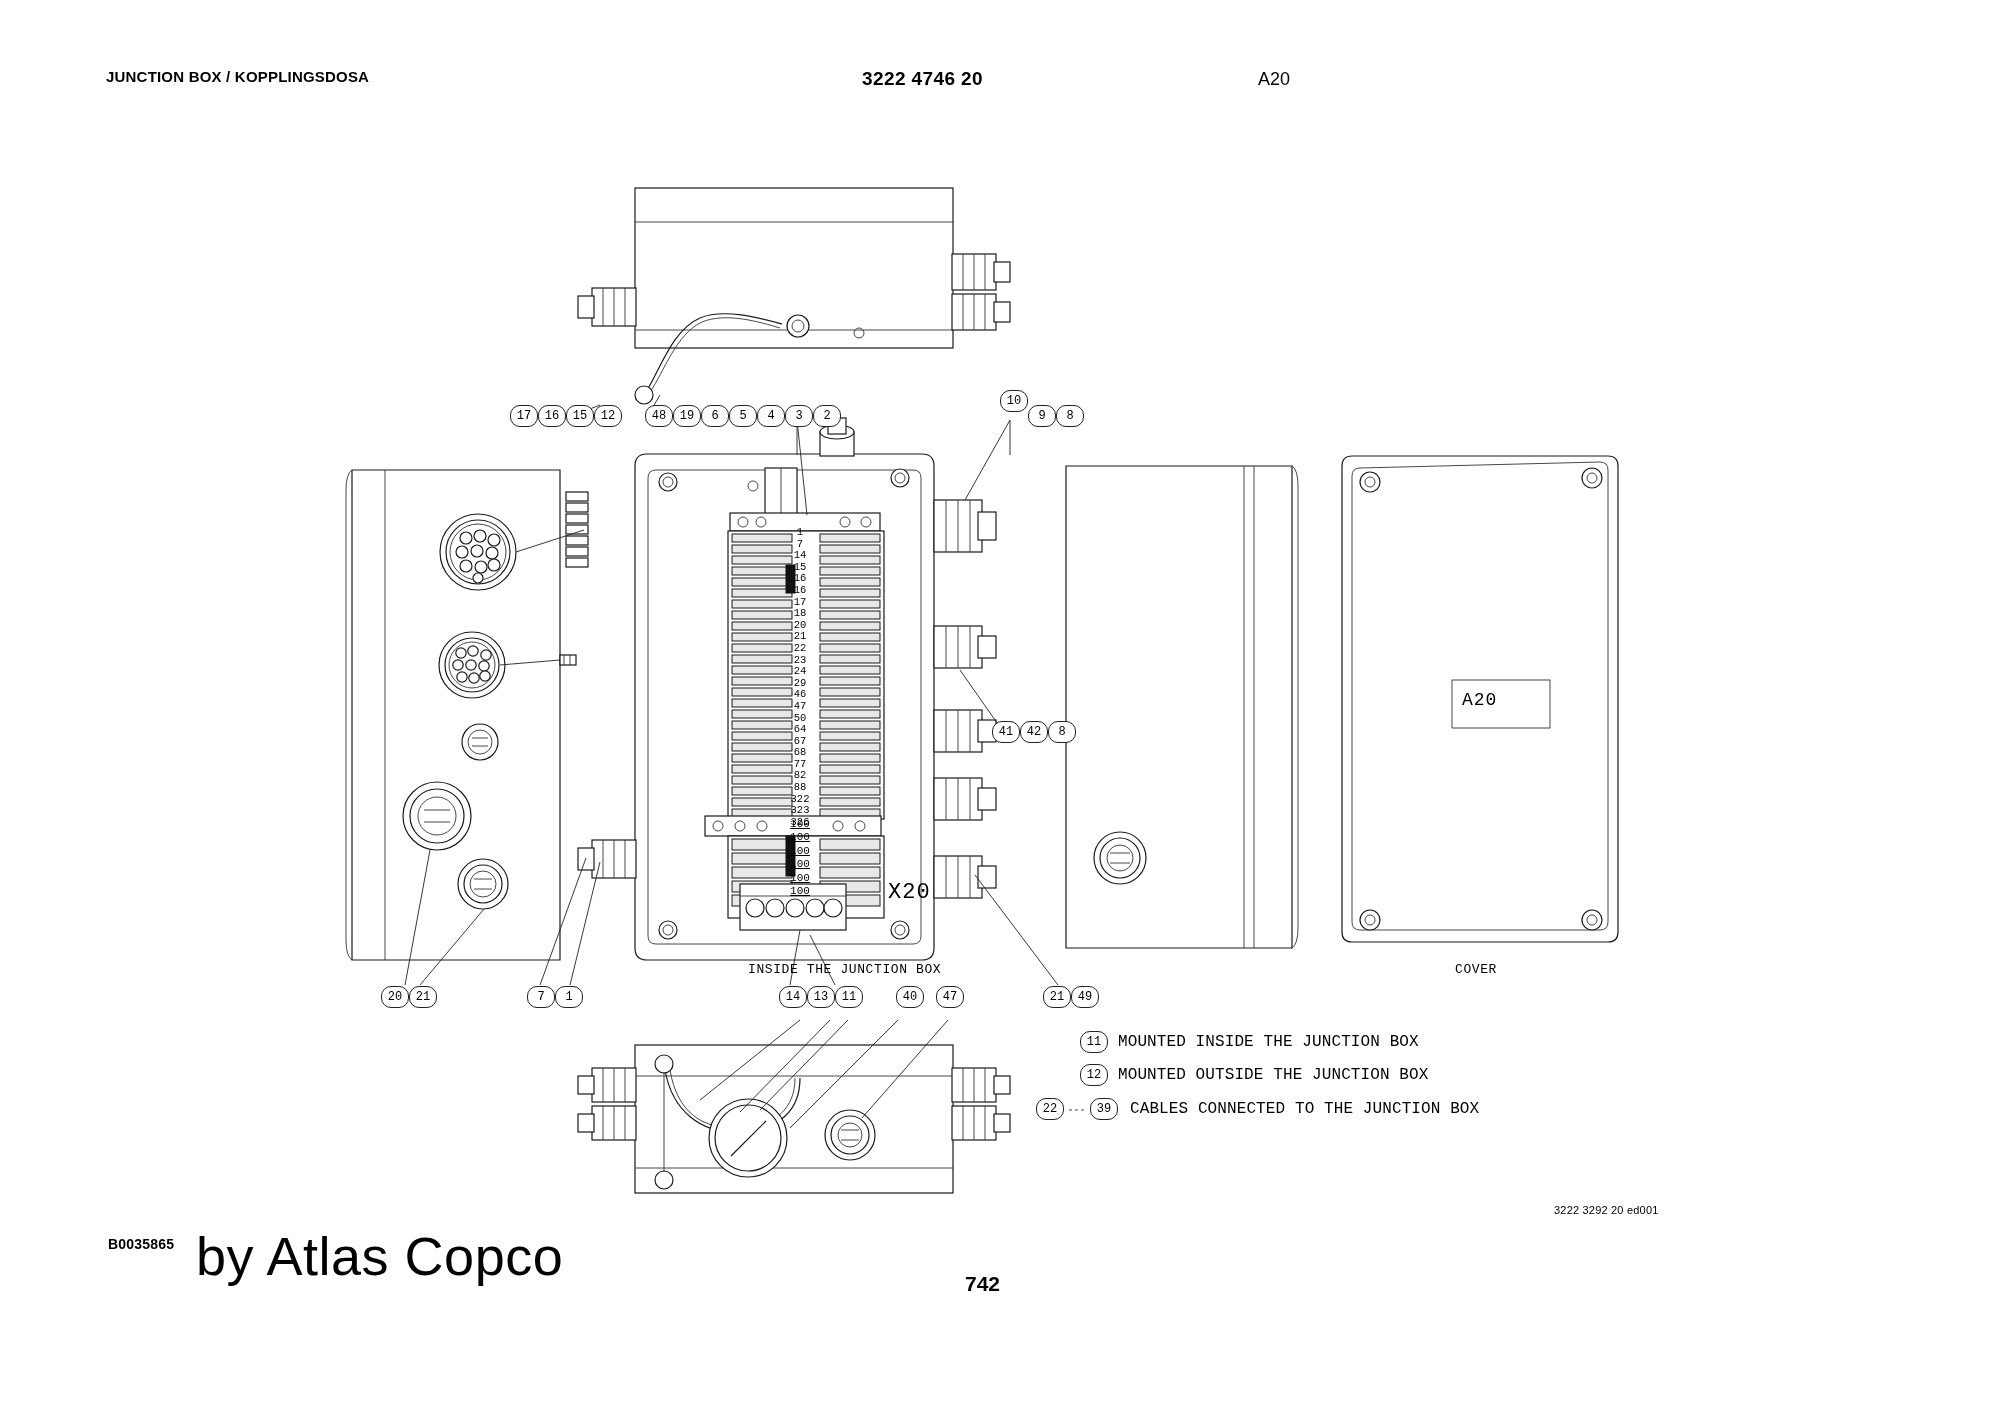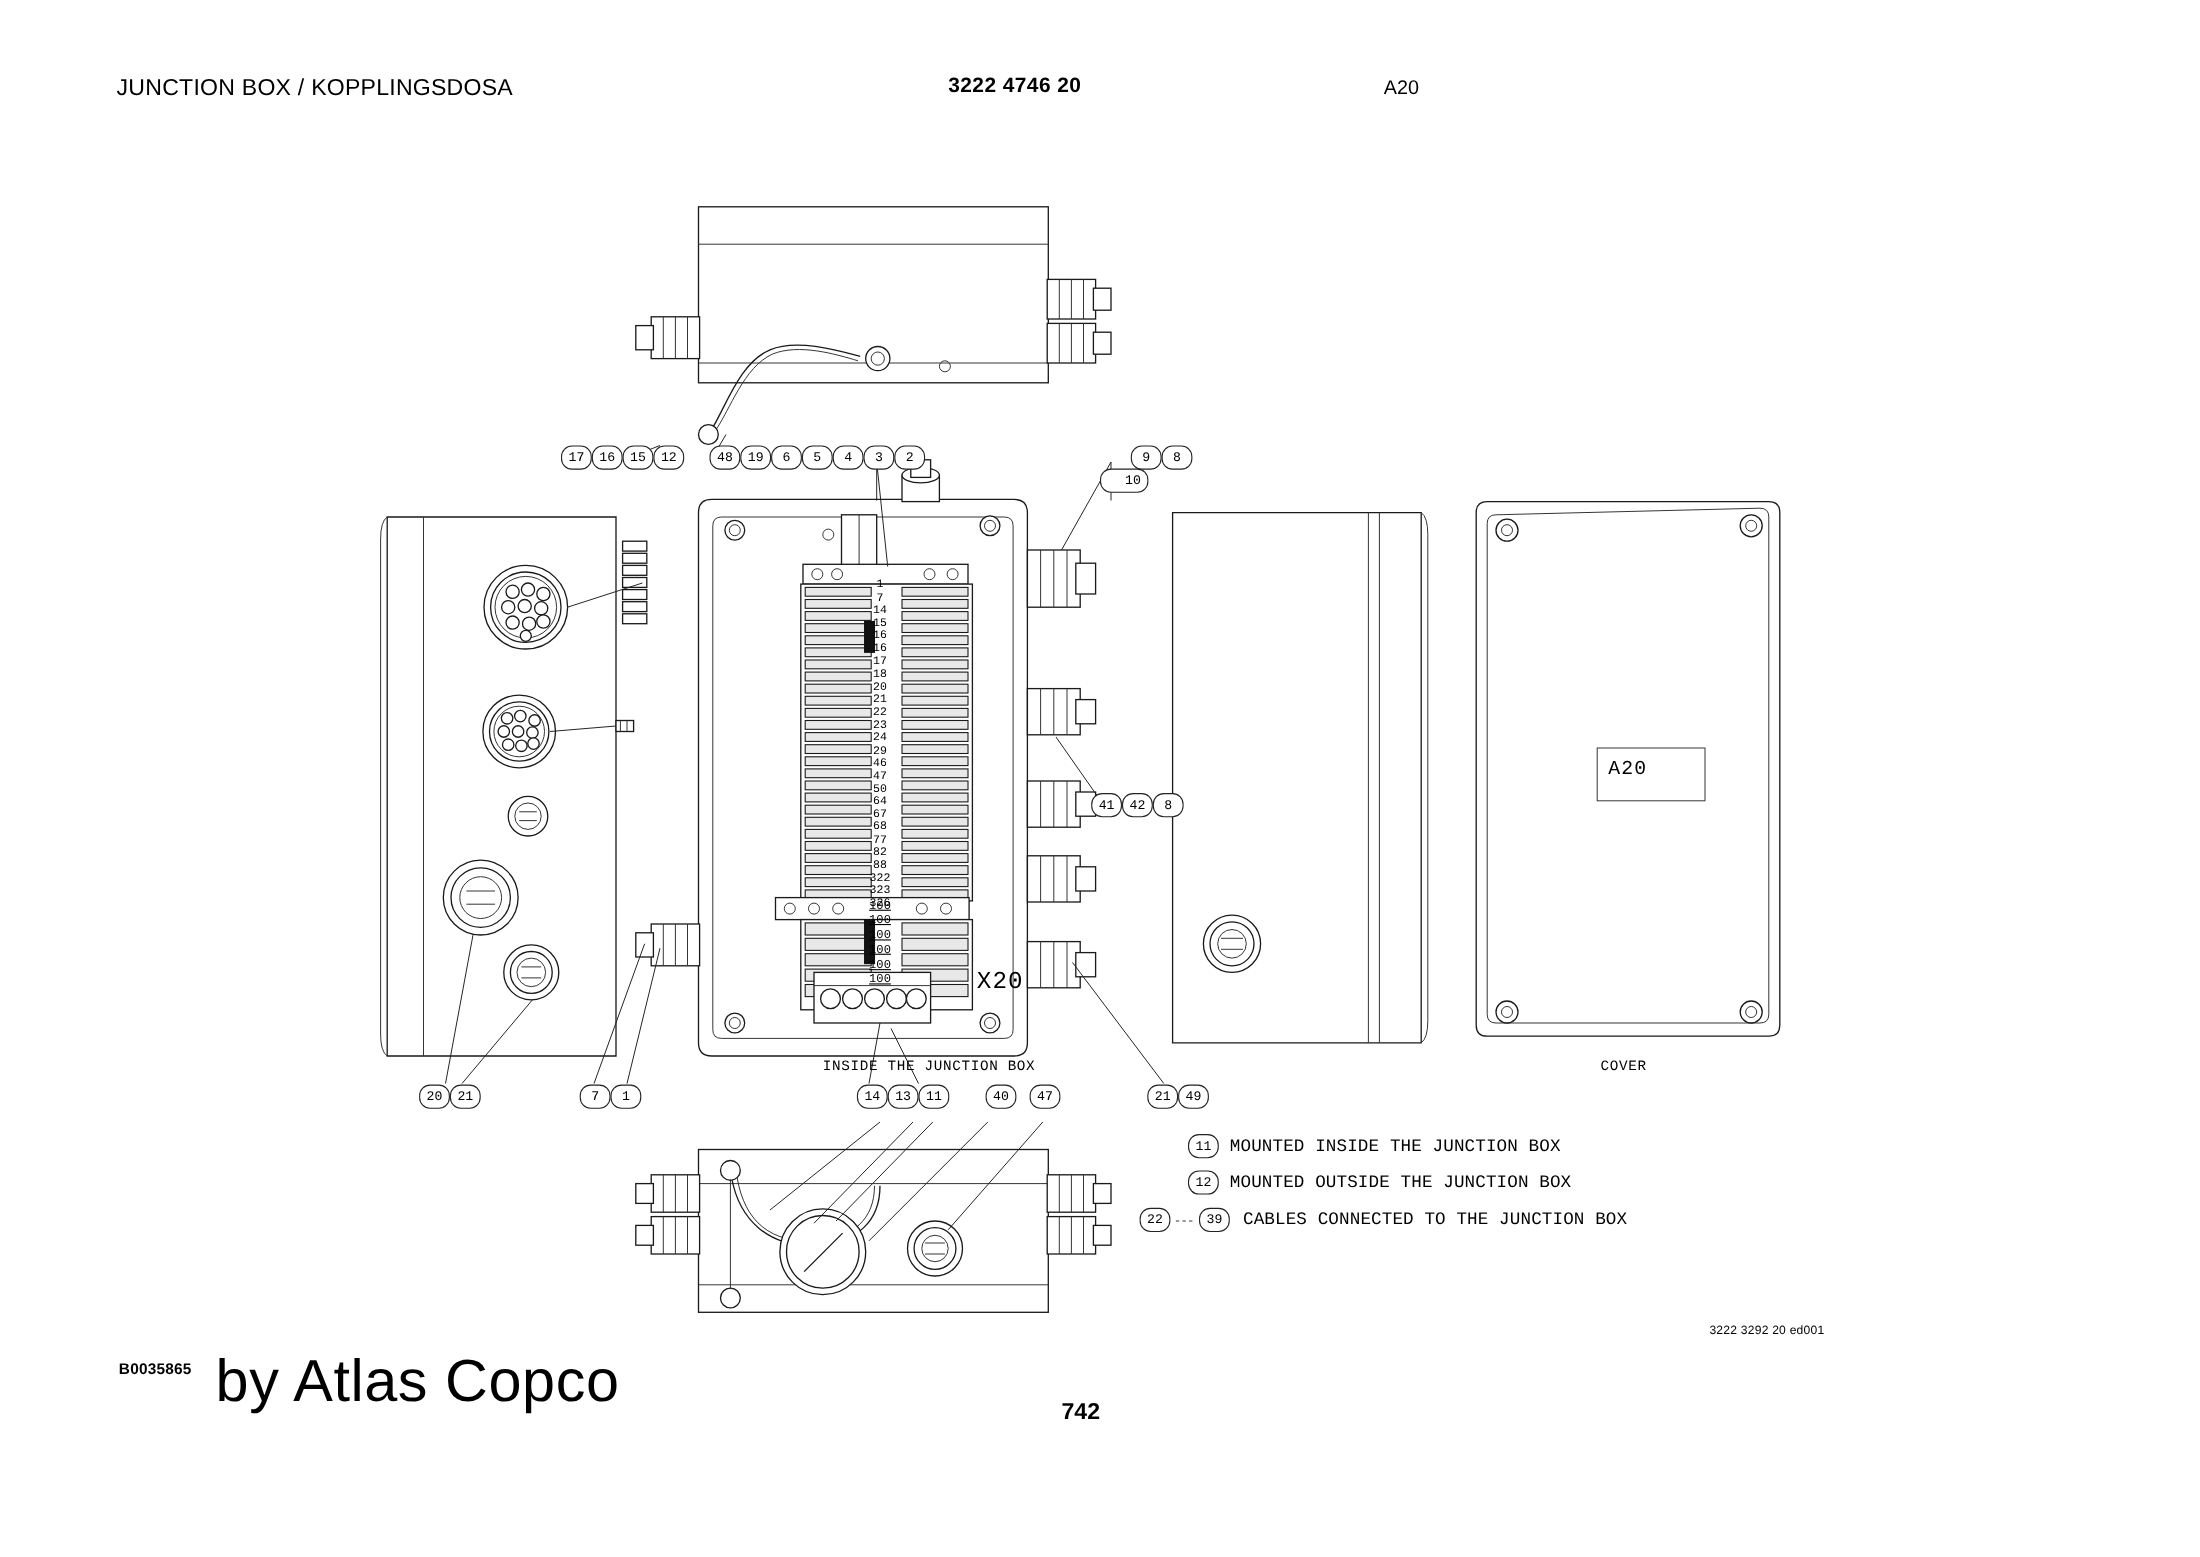--- a/index.html
+++ b/index.html
@@ -1,20 +1,20 @@
 <!DOCTYPE html>
 <html><head>
 <meta charset="utf-8">
 <style>
   html,body{margin:0;padding:0;background:#ffffff;}
   body{width:2000px;height:1415px;position:relative;font-family:"Liberation Sans",sans-serif;color:#000;overflow:hidden;}
   .page{position:absolute;left:0;top:0;width:2000px;height:1415px;}
 
   
-  #hdr-title{position:absolute;left:106px;top:68px;font-size:21px;font-weight:normal;letter-spacing:.2px;}
+  #hdr-title{position:absolute;left:106px;top:68px;font-size:15px;font-weight:bold;letter-spacing:.2px;}
   #hdr-part{position:absolute;left:862px;top:68px;font-size:19px;font-weight:bold;letter-spacing:.4px;}
   #hdr-code{position:absolute;left:1258px;top:69px;font-size:18px;}
 
   
   #foot-id{position:absolute;left:108px;top:1236px;font-size:14px;font-weight:bold;letter-spacing:.2px;}
   #foot-brand{position:absolute;left:196px;top:1225px;font-size:54px;letter-spacing:.5px;}
   #foot-page{position:absolute;left:965px;top:1272px;font-size:21px;font-weight:bold;}
   #foot-ed{position:absolute;left:1538px;top:1204px;font-size:11px;letter-spacing:.2px;margin-left:16px;}
   svg{position:absolute;left:0;top:0;}
   .ln{fill:none;stroke:#1a1a1a;stroke-width:1.2;}
@@ -459,21 +459,21 @@
   <div class="balloon" style="left:594px;top:405px;">12</div>
 
   <div class="balloon" style="left:645px;top:405px;">48</div>
   <div class="balloon" style="left:673px;top:405px;">19</div>
   <div class="balloon" style="left:701px;top:405px;">6</div>
   <div class="balloon" style="left:729px;top:405px;">5</div>
   <div class="balloon" style="left:757px;top:405px;">4</div>
   <div class="balloon" style="left:785px;top:405px;">3</div>
   <div class="balloon" style="left:813px;top:405px;">2</div>
 
-  <div class="balloon" style="left:1000px;top:426px;padding-left:16px;">10</div>
+  <div class="balloon" style="left:1000px;top:390px;">10</div>
   <div class="balloon" style="left:1028px;top:405px;">9</div>
   <div class="balloon" style="left:1056px;top:405px;">8</div>
 
   <div class="balloon" style="left:992px;top:721px;">41</div>
   <div class="balloon" style="left:1020px;top:721px;">42</div>
   <div class="balloon" style="left:1048px;top:721px;">8</div>
 
   <div class="balloon" style="left:381px;top:986px;">20</div>
   <div class="balloon" style="left:409px;top:986px;">21</div>
 

